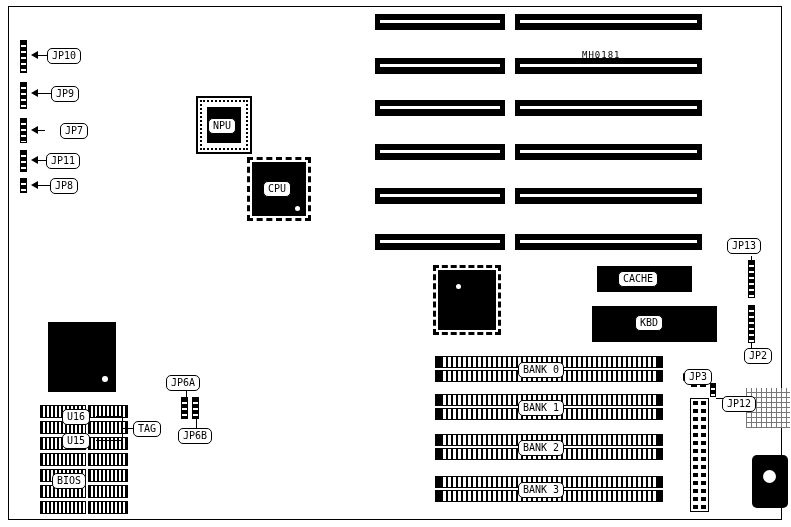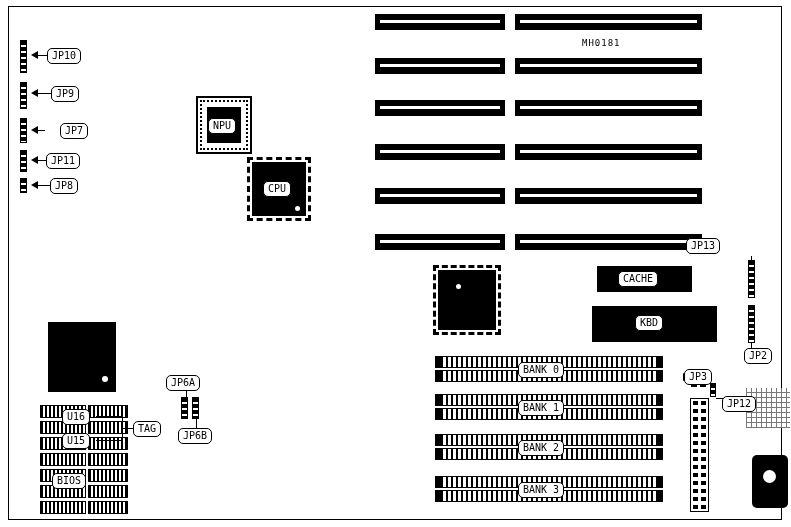--- a/index.html
+++ b/index.html
@@ -6,21 +6,21 @@
   body { background: #fff; }
   .board {
     position: relative; width: 791px; height: 527px; background: #fff;
     font-family: "DejaVu Sans Mono", monospace; overflow: hidden; color: #000;
   }
   .frame { position: absolute; left: 8px; top: 6px; width: 774px; height: 514px; border: 1px solid #000; }
   .label-box {
     position: absolute; z-index: 6; background: #fff; border: 1px solid #000;
     border-radius: 5px; padding: 1px 4px; font-size: 10px; line-height: 12px; white-space: nowrap;
   }
-  .text-plain { position: absolute; font-size: 9px; letter-spacing: 1px; z-index: 4; }
+  .text-plain { position: absolute; font-size: 9px; letter-spacing: 1px; z-index: 4; margin-top: 12px; }
   .pinstrip {
     position: absolute; width: 7px; border: 1px solid #000;
     background: repeating-linear-gradient(to bottom, #000 0 4px, #fff 4px 6px);
     z-index: 2;
   }
   .hline { position: absolute; height: 0; border-top: 1px solid #000; z-index: 5; }
   .vline { position: absolute; width: 0; border-left: 1px solid #000; z-index: 5; }
   .arrow-left  { position: absolute; width: 0; height: 0; border: 4px solid transparent; border-right: 7px solid #000; z-index: 5; }
   .arrow-right { position: absolute; width: 0; height: 0; border: 4px solid transparent; border-left: 7px solid #000; z-index: 5; }
   .slot { position: absolute; height: 16px; background: #000; }
@@ -116,21 +116,21 @@
 
   <div class="chip pins" style="left:438px;top:270px;width:58px;height:60px"></div>
   <div class="wdot" style="left:456px;top:284px;width:5px;height:5px"></div>
 
   <div class="chip" style="left:597px;top:266px;width:95px;height:26px"></div>
   <div class="label-box" style="left:618px;top:271px">CACHE</div>
 
   <div class="chip" style="left:592px;top:306px;width:125px;height:36px"></div>
   <div class="label-box" style="left:635px;top:315px">KBD</div>
 
-  <div class="label-box" style="left:686px;top:238px">JP13</div>
+  <div class="label-box" style="left:727px;top:238px">JP13</div>
   <div class="vline" style="left:751px;top:256px;height:4px"></div>
   <div class="pinstrip" style="left:748px;top:260px;height:38px"></div>
   <div class="pinstrip" style="left:748px;top:305px;height:38px"></div>
   <div class="vline" style="left:751px;top:343px;height:5px"></div>
   <div class="label-box" style="left:744px;top:348px">JP2</div>
 
   <div class="label-box" style="left:684px;top:369px">JP3</div>
   <div class="arrow-right" style="left:683px;top:373px"></div>
   <div class="pinstrip" style="left:691px;top:369px;height:18px;width:6px"></div>
   <div class="pinstrip" style="left:700px;top:369px;height:18px;width:6px"></div>

